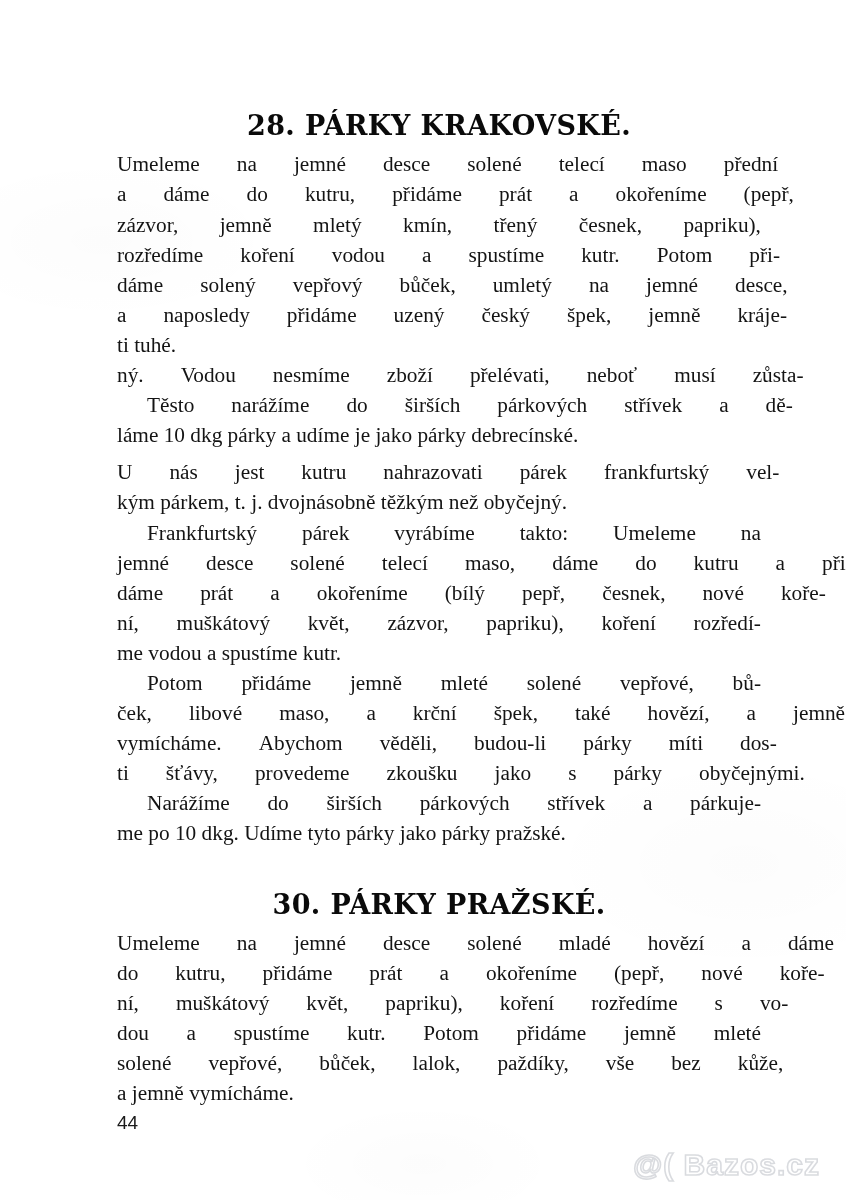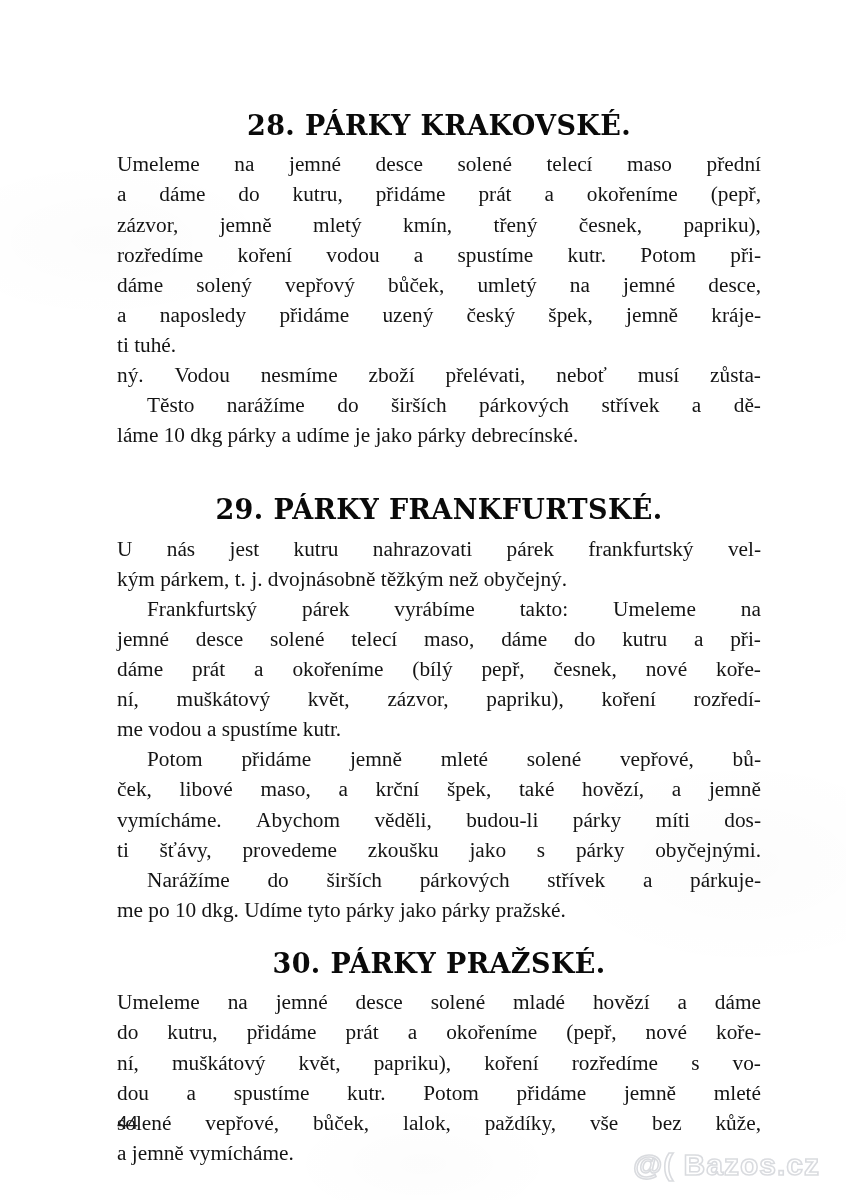--- a/index.html
+++ b/index.html
@@ -40,35 +40,36 @@
     font-family: "DejaVu Serif", "Liberation Serif", serif;
     font-weight: 700;
     font-size: 27px;
     letter-spacing: 0.4px;
     color: #0a0a0a;
     margin: 0;
     line-height: 1.2;
   }
   .h-28 { margin-top: 110px; }
   .h-29 { margin-top: 44px; }
-  .h-30 { margin-top: 23px; }
+  .h-30 { margin-top: 40px; }
 
   .body-block {
     margin: 0;
     font-size: 21.3px;
     line-height: 30.1px;
     color: #141414;
   }
   .body-block.after-heading { margin-top: 7px; }
 
   
   .ln {
     display: flex;
     white-space: pre;
     width: 644px;
+    gap: 37px;
   }
   .ln > span.w { display: inline-block; }
   .ln.just { justify-content: space-between; }
   .ln.flush { justify-content: flex-start; }
 
   
   .ln.indent { padding-left: 30px; width: 614px; }
 
   .page-number {
     position: absolute;
@@ -114,21 +115,20 @@
         <div class="ln just"><span class="w">a</span><span class="w">naposledy</span><span class="w">přidáme</span><span class="w">uzený</span><span class="w">český</span><span class="w">špek,</span><span class="w">jemně</span><span class="w">kráje-</span></div>
         <div class="ln flush"><span class="w">ti tuhé.</span></div>
         <div class="ln just"><span class="w">ný.</span><span class="w">Vodou</span><span class="w">nesmíme</span><span class="w">zboží</span><span class="w">přelévati,</span><span class="w">neboť</span><span class="w">musí</span><span class="w">zůsta-</span></div>
       </div>
 
     <div class="body-block">
         <div class="ln just indent"><span class="w">Těsto</span><span class="w">narážíme</span><span class="w">do</span><span class="w">širších</span><span class="w">párkových</span><span class="w">střívek</span><span class="w">a</span><span class="w">dě-</span></div>
         <div class="ln flush"><span class="w">láme 10 dkg párky a udíme je jako párky debrecínské.</span></div>
       </div>
 
-    <h2 class="section-heading h-29">29. PÁRKY FRANKFURTSKÉ.</h2>
 
     <div class="body-block after-heading">
         <div class="ln just"><span class="w">U</span><span class="w">nás</span><span class="w">jest</span><span class="w">kutru</span><span class="w">nahrazovati</span><span class="w">párek</span><span class="w">frankfurtský</span><span class="w">vel-</span></div>
         <div class="ln flush"><span class="w">kým párkem, t. j. dvojnásobně těžkým než obyčejný.</span></div>
       </div>
 
     <div class="body-block">
         <div class="ln just indent"><span class="w">Frankfurtský</span><span class="w">párek</span><span class="w">vyrábíme</span><span class="w">takto:</span><span class="w">Umeleme</span><span class="w">na</span></div>
         <div class="ln just"><span class="w">jemné</span><span class="w">desce</span><span class="w">solené</span><span class="w">telecí</span><span class="w">maso,</span><span class="w">dáme</span><span class="w">do</span><span class="w">kutru</span><span class="w">a</span><span class="w">při-</span></div>
         <div class="ln just"><span class="w">dáme</span><span class="w">prát</span><span class="w">a</span><span class="w">okořeníme</span><span class="w">(bílý</span><span class="w">pepř,</span><span class="w">česnek,</span><span class="w">nové</span><span class="w">koře-</span></div>

